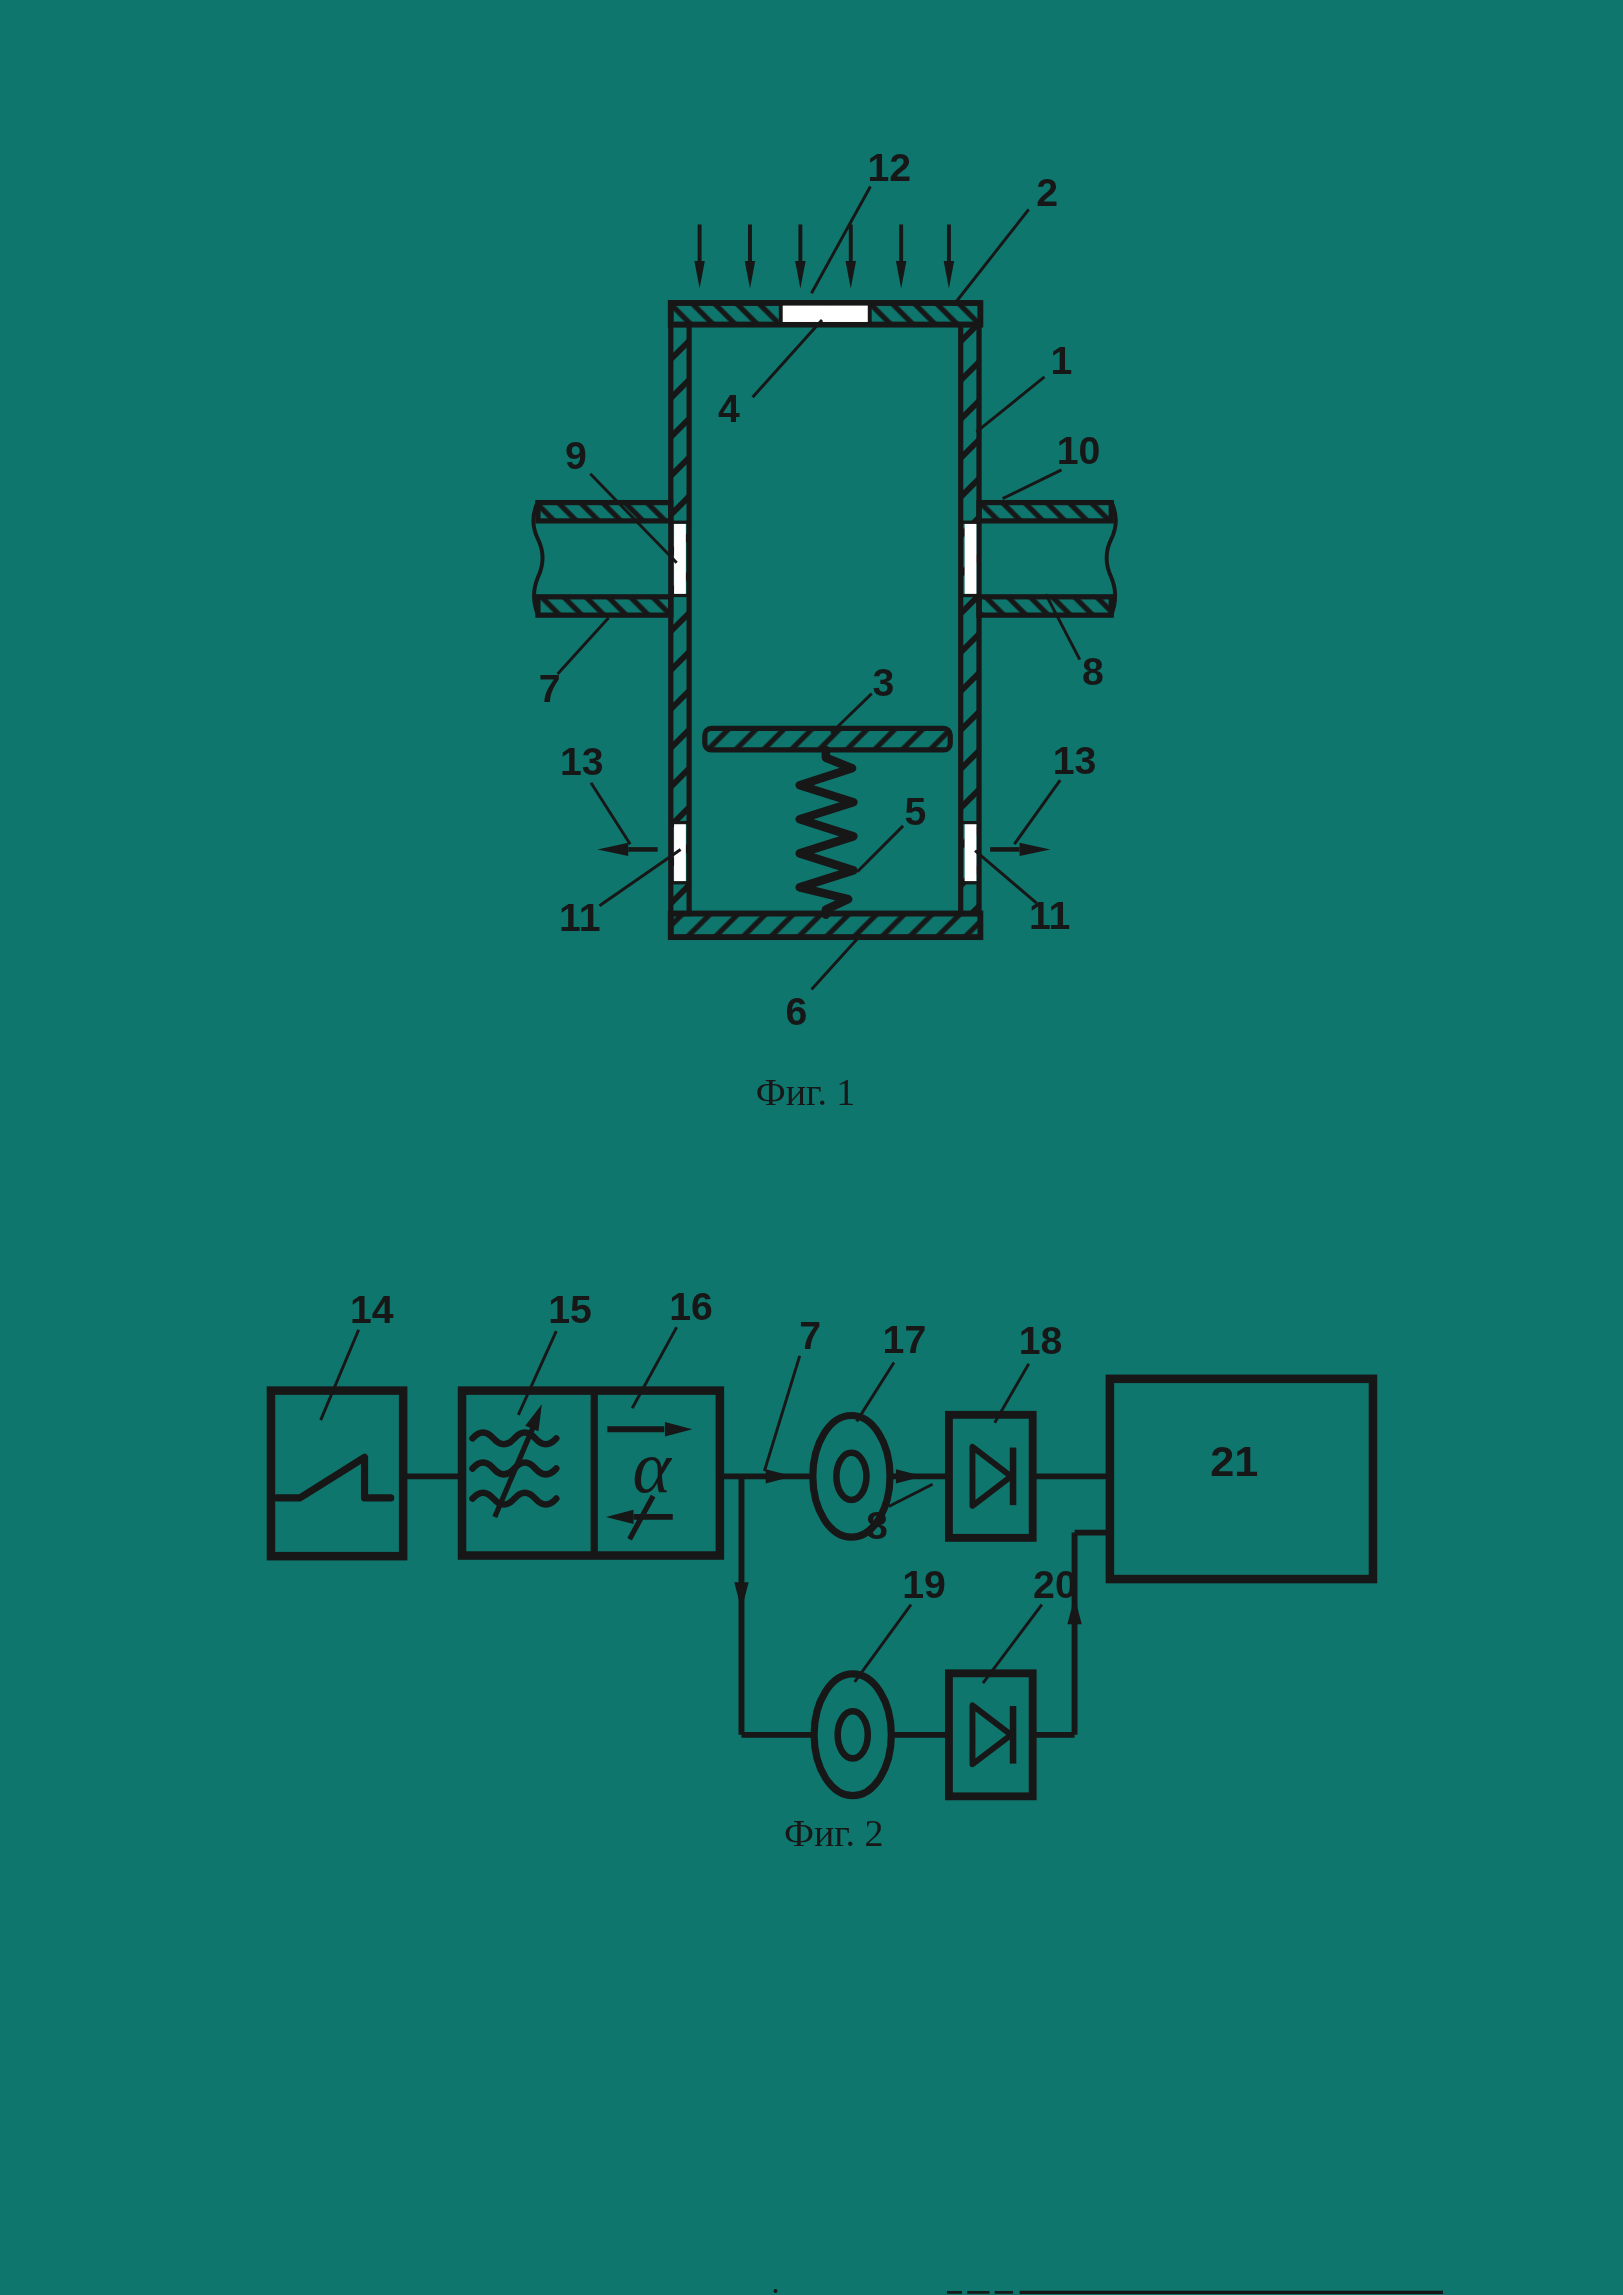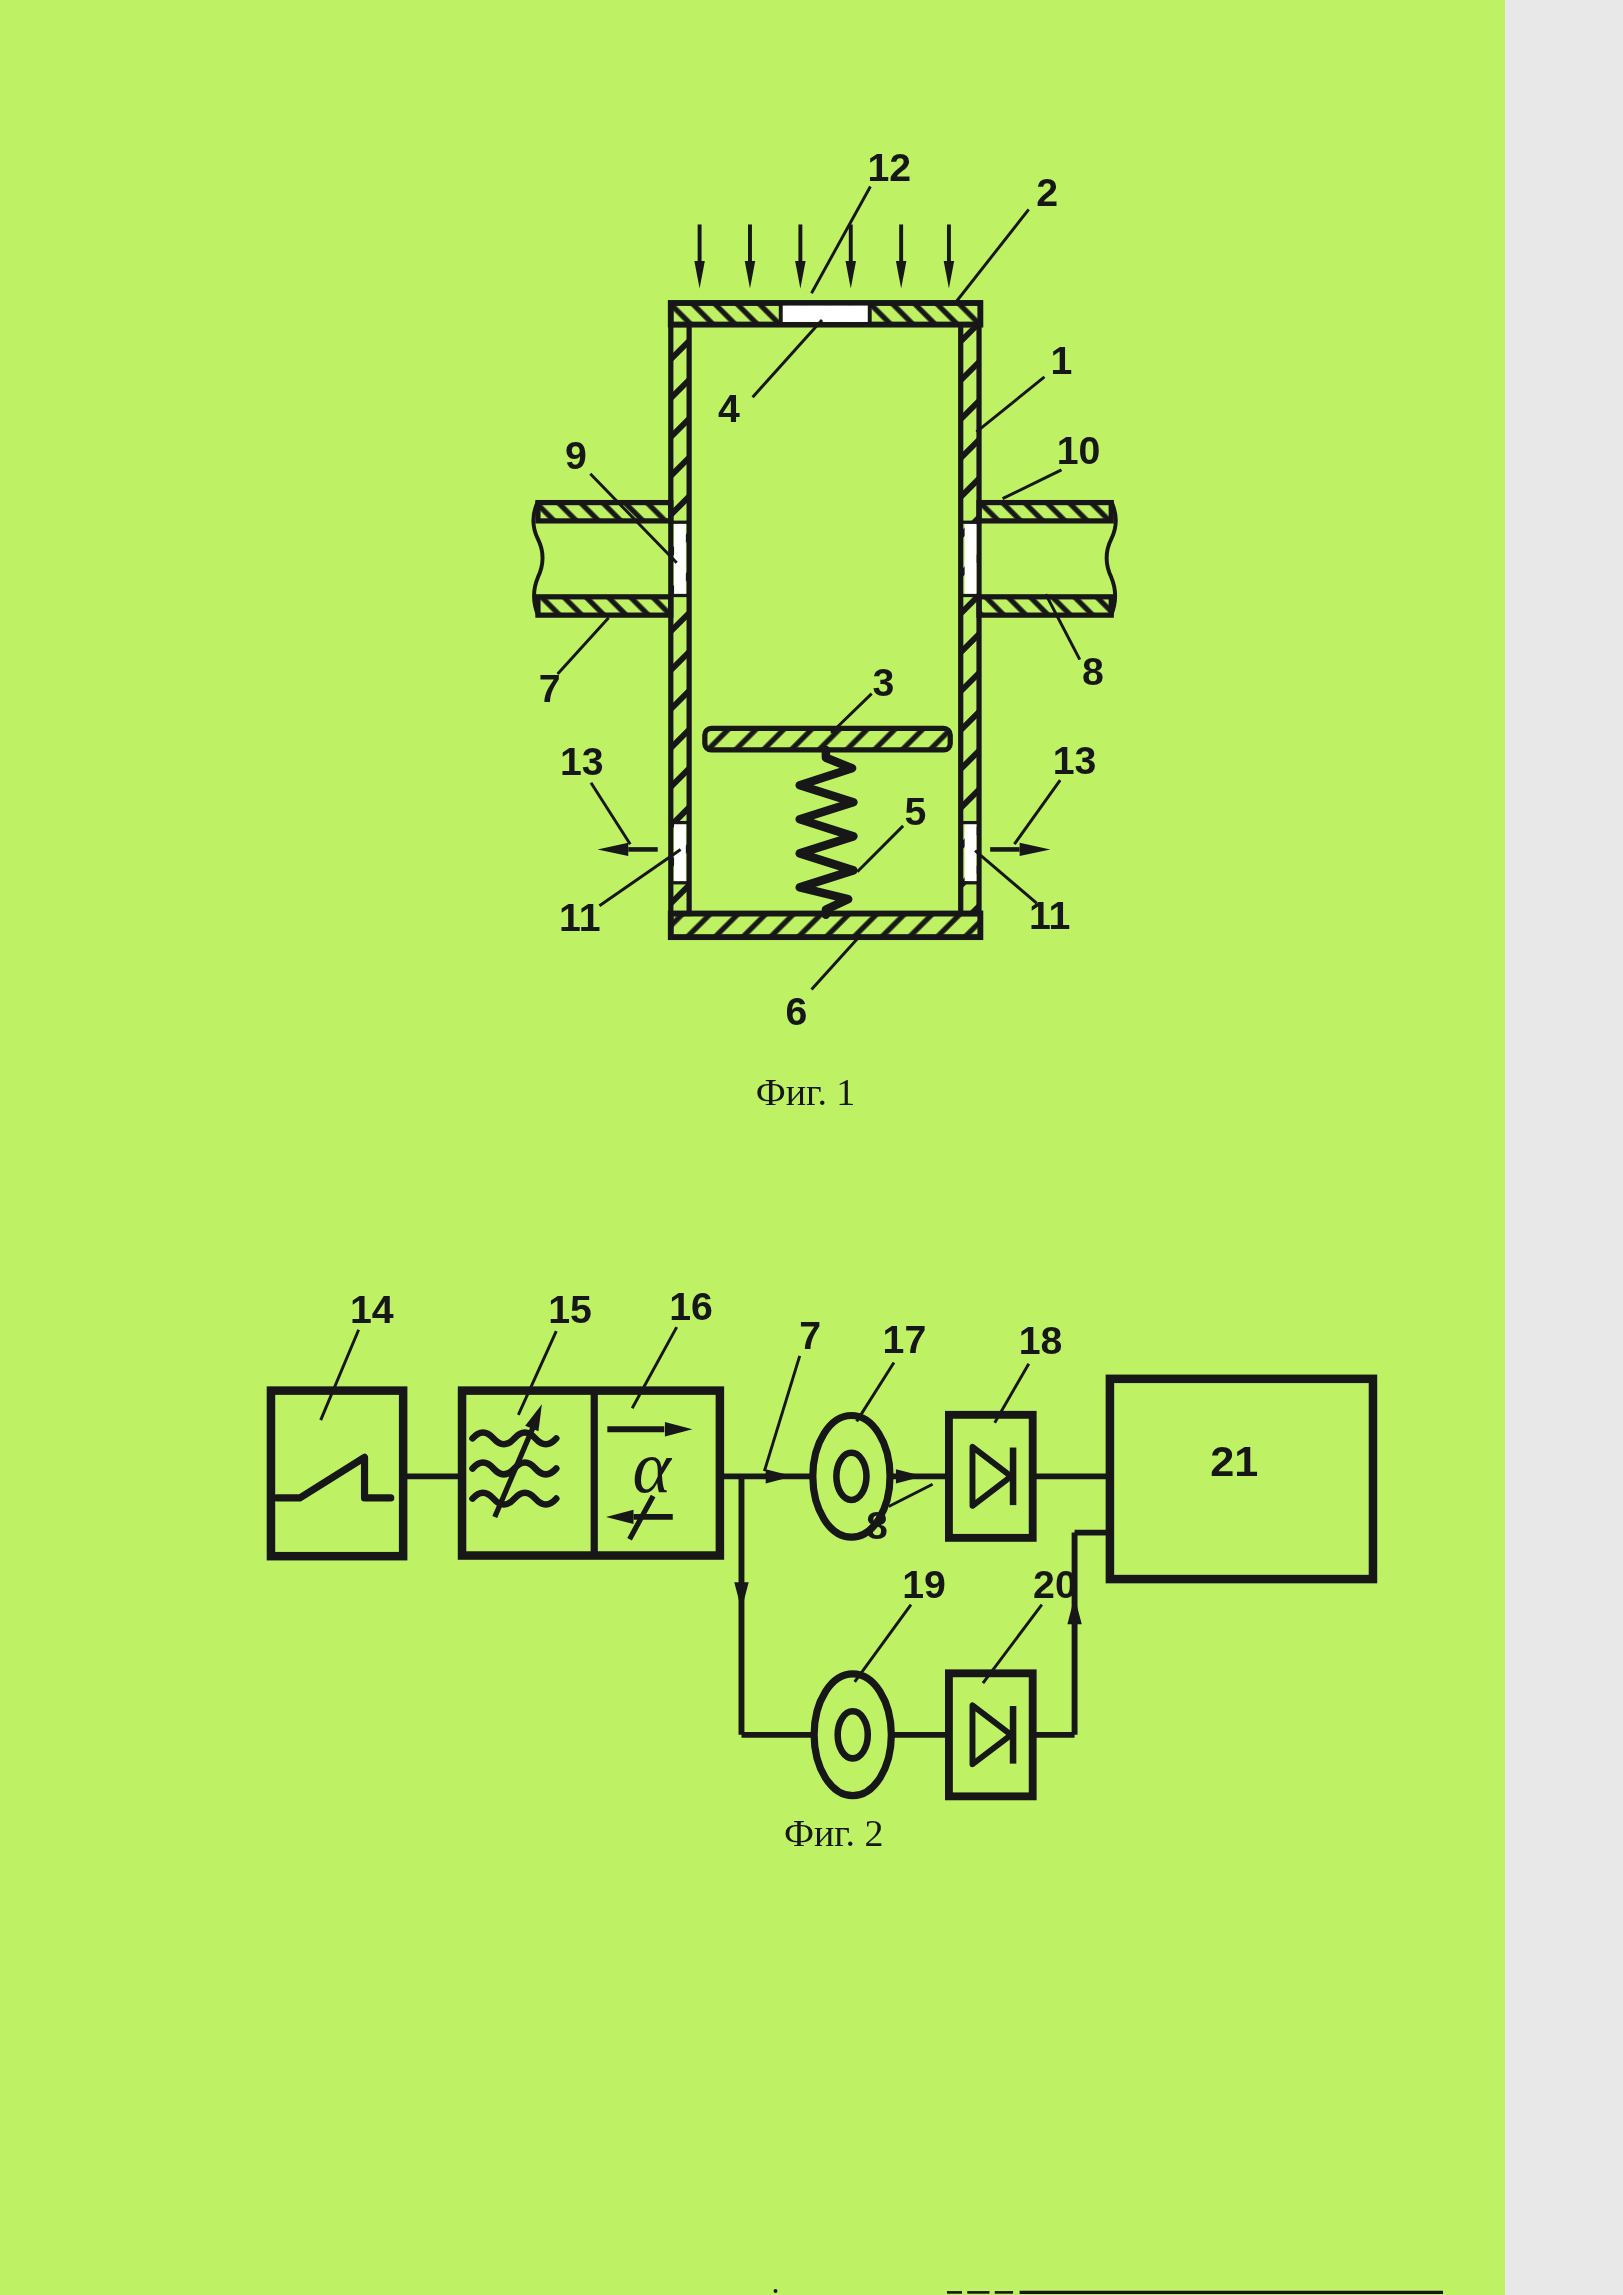--- a/index.html
+++ b/index.html
@@ -1,16 +1,16 @@
 <!DOCTYPE html>
 <html style="font-size:10.5px"><head>
 <meta charset="utf-8">
 <style>
   html,body{margin:0;padding:0;background:#e8e8e8;}
-  .page{position:relative;width:1505px;height:2295px;background:#bef264;overflow:hidden;}
+  .page{position:relative;width:1623px;height:2295px;background:#0f766e;overflow:hidden;}
   svg{position:absolute;inset:0;display:block;}
   text{font-family:"Liberation Sans","DejaVu Sans",sans-serif;font-weight:600;font-size:60px;fill:currentColor;}
   .caption{font-family:"Liberation Serif","DejaVu Serif",serif;font-weight:400;font-size:58px;}
   .alpha{font-family:"Liberation Serif","DejaVu Serif",serif;font-style:italic;font-weight:400;font-size:112px;}
   .t21{font-size:66px;}
   .ln{stroke:currentColor;fill:none;}
   .leader{stroke:currentColor;stroke-width:4.5;fill:none;}
   .solid{fill:currentColor;stroke:none;}
 </style>
 </head>

